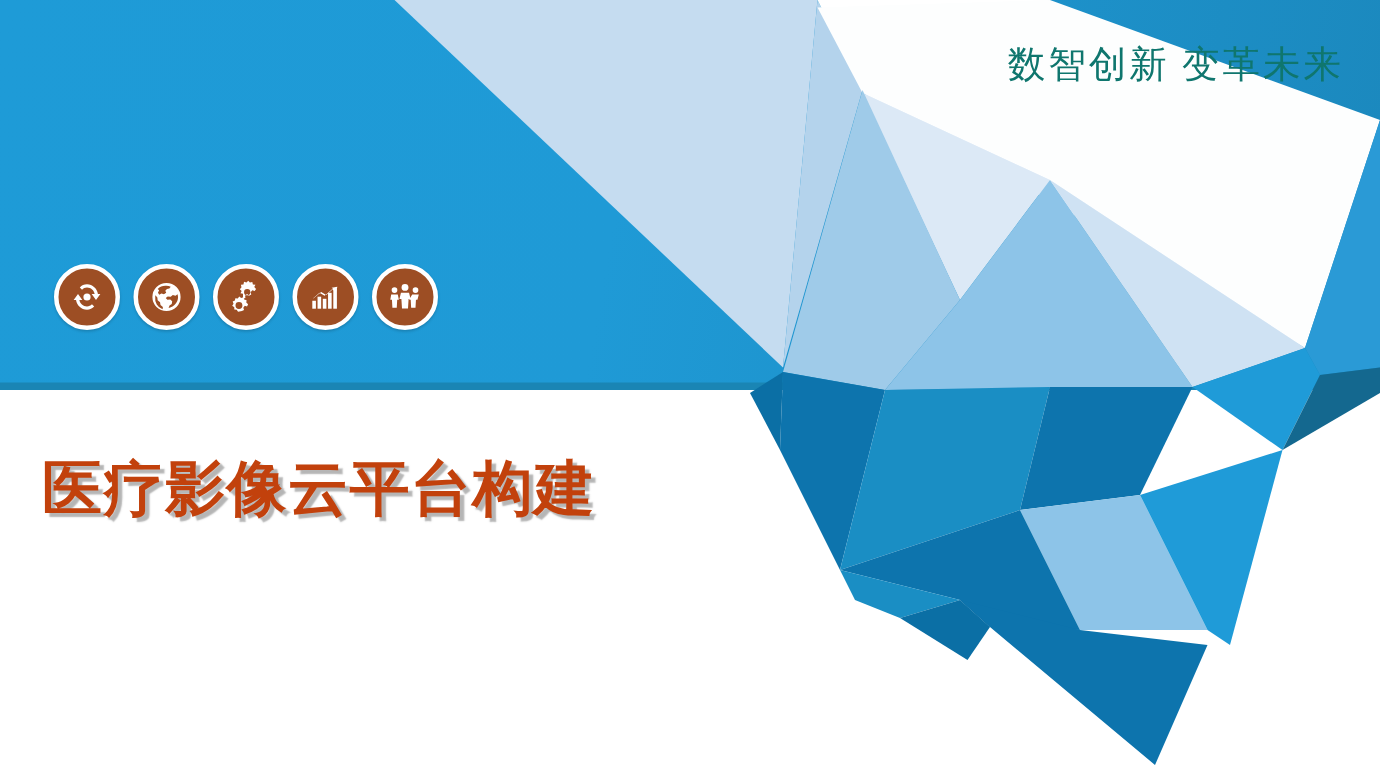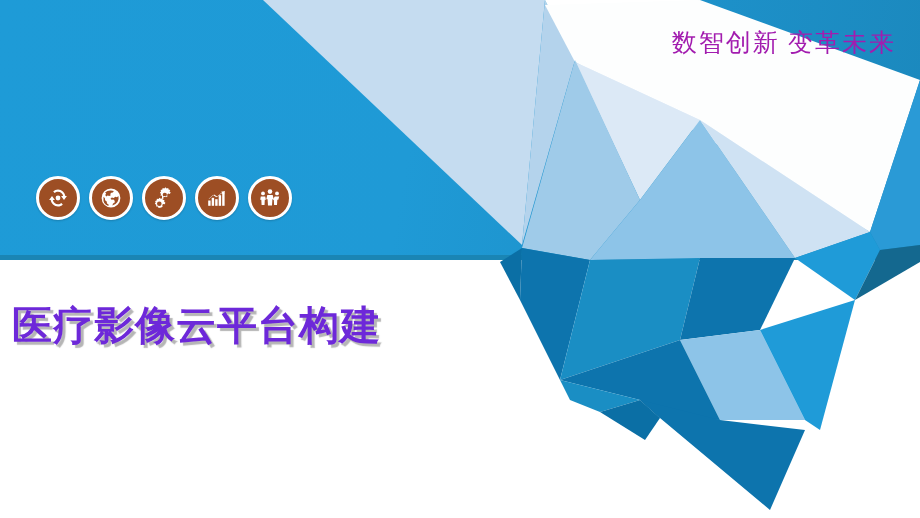--- a/index.html
+++ b/index.html
@@ -41,21 +41,21 @@
     height: 518px;
   }
   
   .tagline {
     position: absolute;
     right: 24px;
     top: 26px;
     font-family: "Liberation Serif", "DejaVu Serif", serif;
     font-size: 25px;
     letter-spacing: 2px;
-    color: #a21caf;
+    color: #0f766e;
     white-space: nowrap;
   }
   
   .icon-row {
     position: absolute;
     left: 36px;
     top: 176px;
     display: flex;
     gap: 9px;
   }
@@ -68,27 +68,27 @@
     box-sizing: border-box;
     display: flex;
     align-items: center;
     justify-content: center;
     box-shadow: 0 1px 2px rgba(0,0,0,0.18);
   }
   .icon-badge svg { display: block; }
   
   .slide-title {
     position: absolute;
-    left: 12px;
+    left: 28px;
     top: 298px;
     font-family: "DejaVu Sans", "Liberation Sans", sans-serif;
     font-weight: bold;
     font-size: 40px;
     letter-spacing: 1px;
-    color: #6d28d9;
+    color: #c2410c;
     text-shadow: 3px 3px 1px rgba(120,120,120,0.55);
     white-space: nowrap;
   }
 </style>
 </head>
 <body>
 
 <div id="slide">
 
   <div class="header-band"></div>

